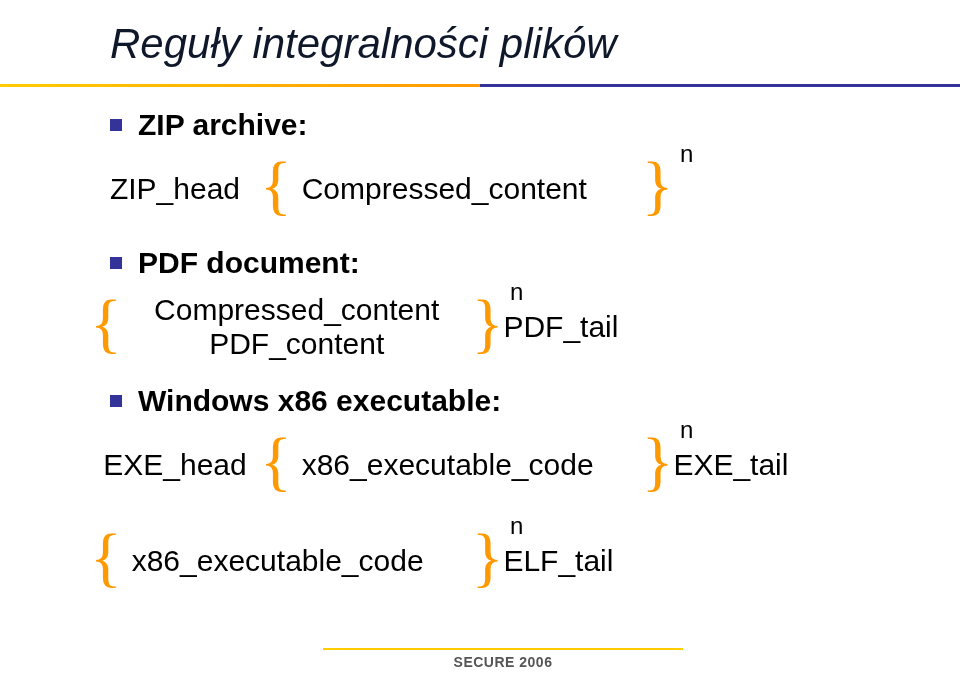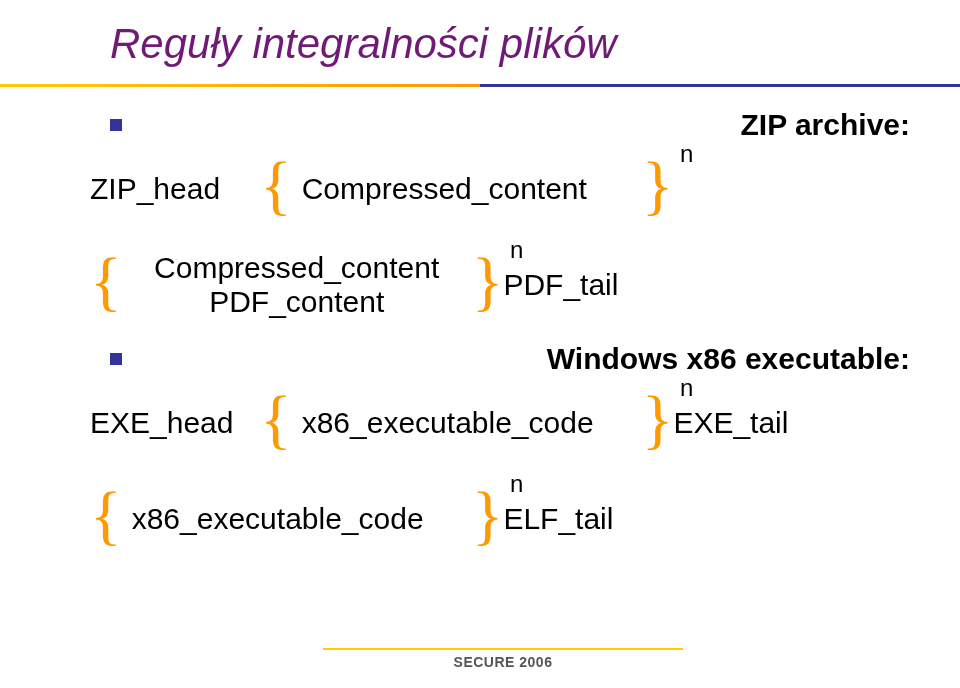--- a/index.html
+++ b/index.html
@@ -16,42 +16,41 @@
       overflow: hidden;
     }
     .slide {
       padding: 20px 50px 20px 70px;
       height: 100%;
       position: relative;
     }
     .title {
       font-size: 42px;
       font-weight: normal;
-      color: #701a75;
+      color: #0f172a;
       font-style: italic;
       margin-bottom: 30px;
       margin-left: 40px;
     }
     .title-underline {
       position: absolute;
       left: 0;
       top: 84px;
       width: 960px;
       height: 3px;
       background: linear-gradient(to right, #ffcc00 0%, #ff9900 50%, #333399 50%, #333399 100%);
     }
     .content {
       margin-top: 40px;
     }
     .section-row {
       display: flex;
       align-items: center;
       margin-bottom: 8px;
       margin-left: 40px;
-      justify-content: space-between;
     }
     .bullet {
       width: 12px;
       height: 12px;
       background: #333399;
       margin-right: 16px;
       flex-shrink: 0;
     }
     .section-label {
       font-size: 30px;
@@ -62,21 +61,21 @@
       display: flex;
       align-items: center;
       margin-left: 20px;
       margin-bottom: 18px;
       font-size: 30px;
       color: #000;
       height: 78px;
     }
     .head {
       width: 170px;
-      text-align: left;
+      text-align: center;
     }
     .brace {
       font-size: 66px;
       color: #ff9900;
       font-family: "Times New Roman", serif;
       line-height: 1;
       position: relative;
       top: -4px;
     }
     .brace-right-wrap {
@@ -141,20 +140,24 @@
       <span class="head">ZIP_head</span>
       <span class="brace">{</span>
       <span class="middle">Compressed_content</span>
       <span class="brace-right-wrap">
         <span class="brace">}</span>
         <span class="exponent">n</span>
       </span>
       <span class="tail"></span>
     </div>
 
+    <div class="section-row">
+      <div class="bullet"></div>
+      <div class="section-label">PDF document:</div>
+    </div>
     <div class="formula-row">
       <span class="brace">{</span>
       <span class="middle">
         <span class="middle-stack">
           <span>Compressed_content</span>
           <span>PDF_content</span>
         </span>
       </span>
       <span class="brace-right-wrap">
         <span class="brace">}</span>

